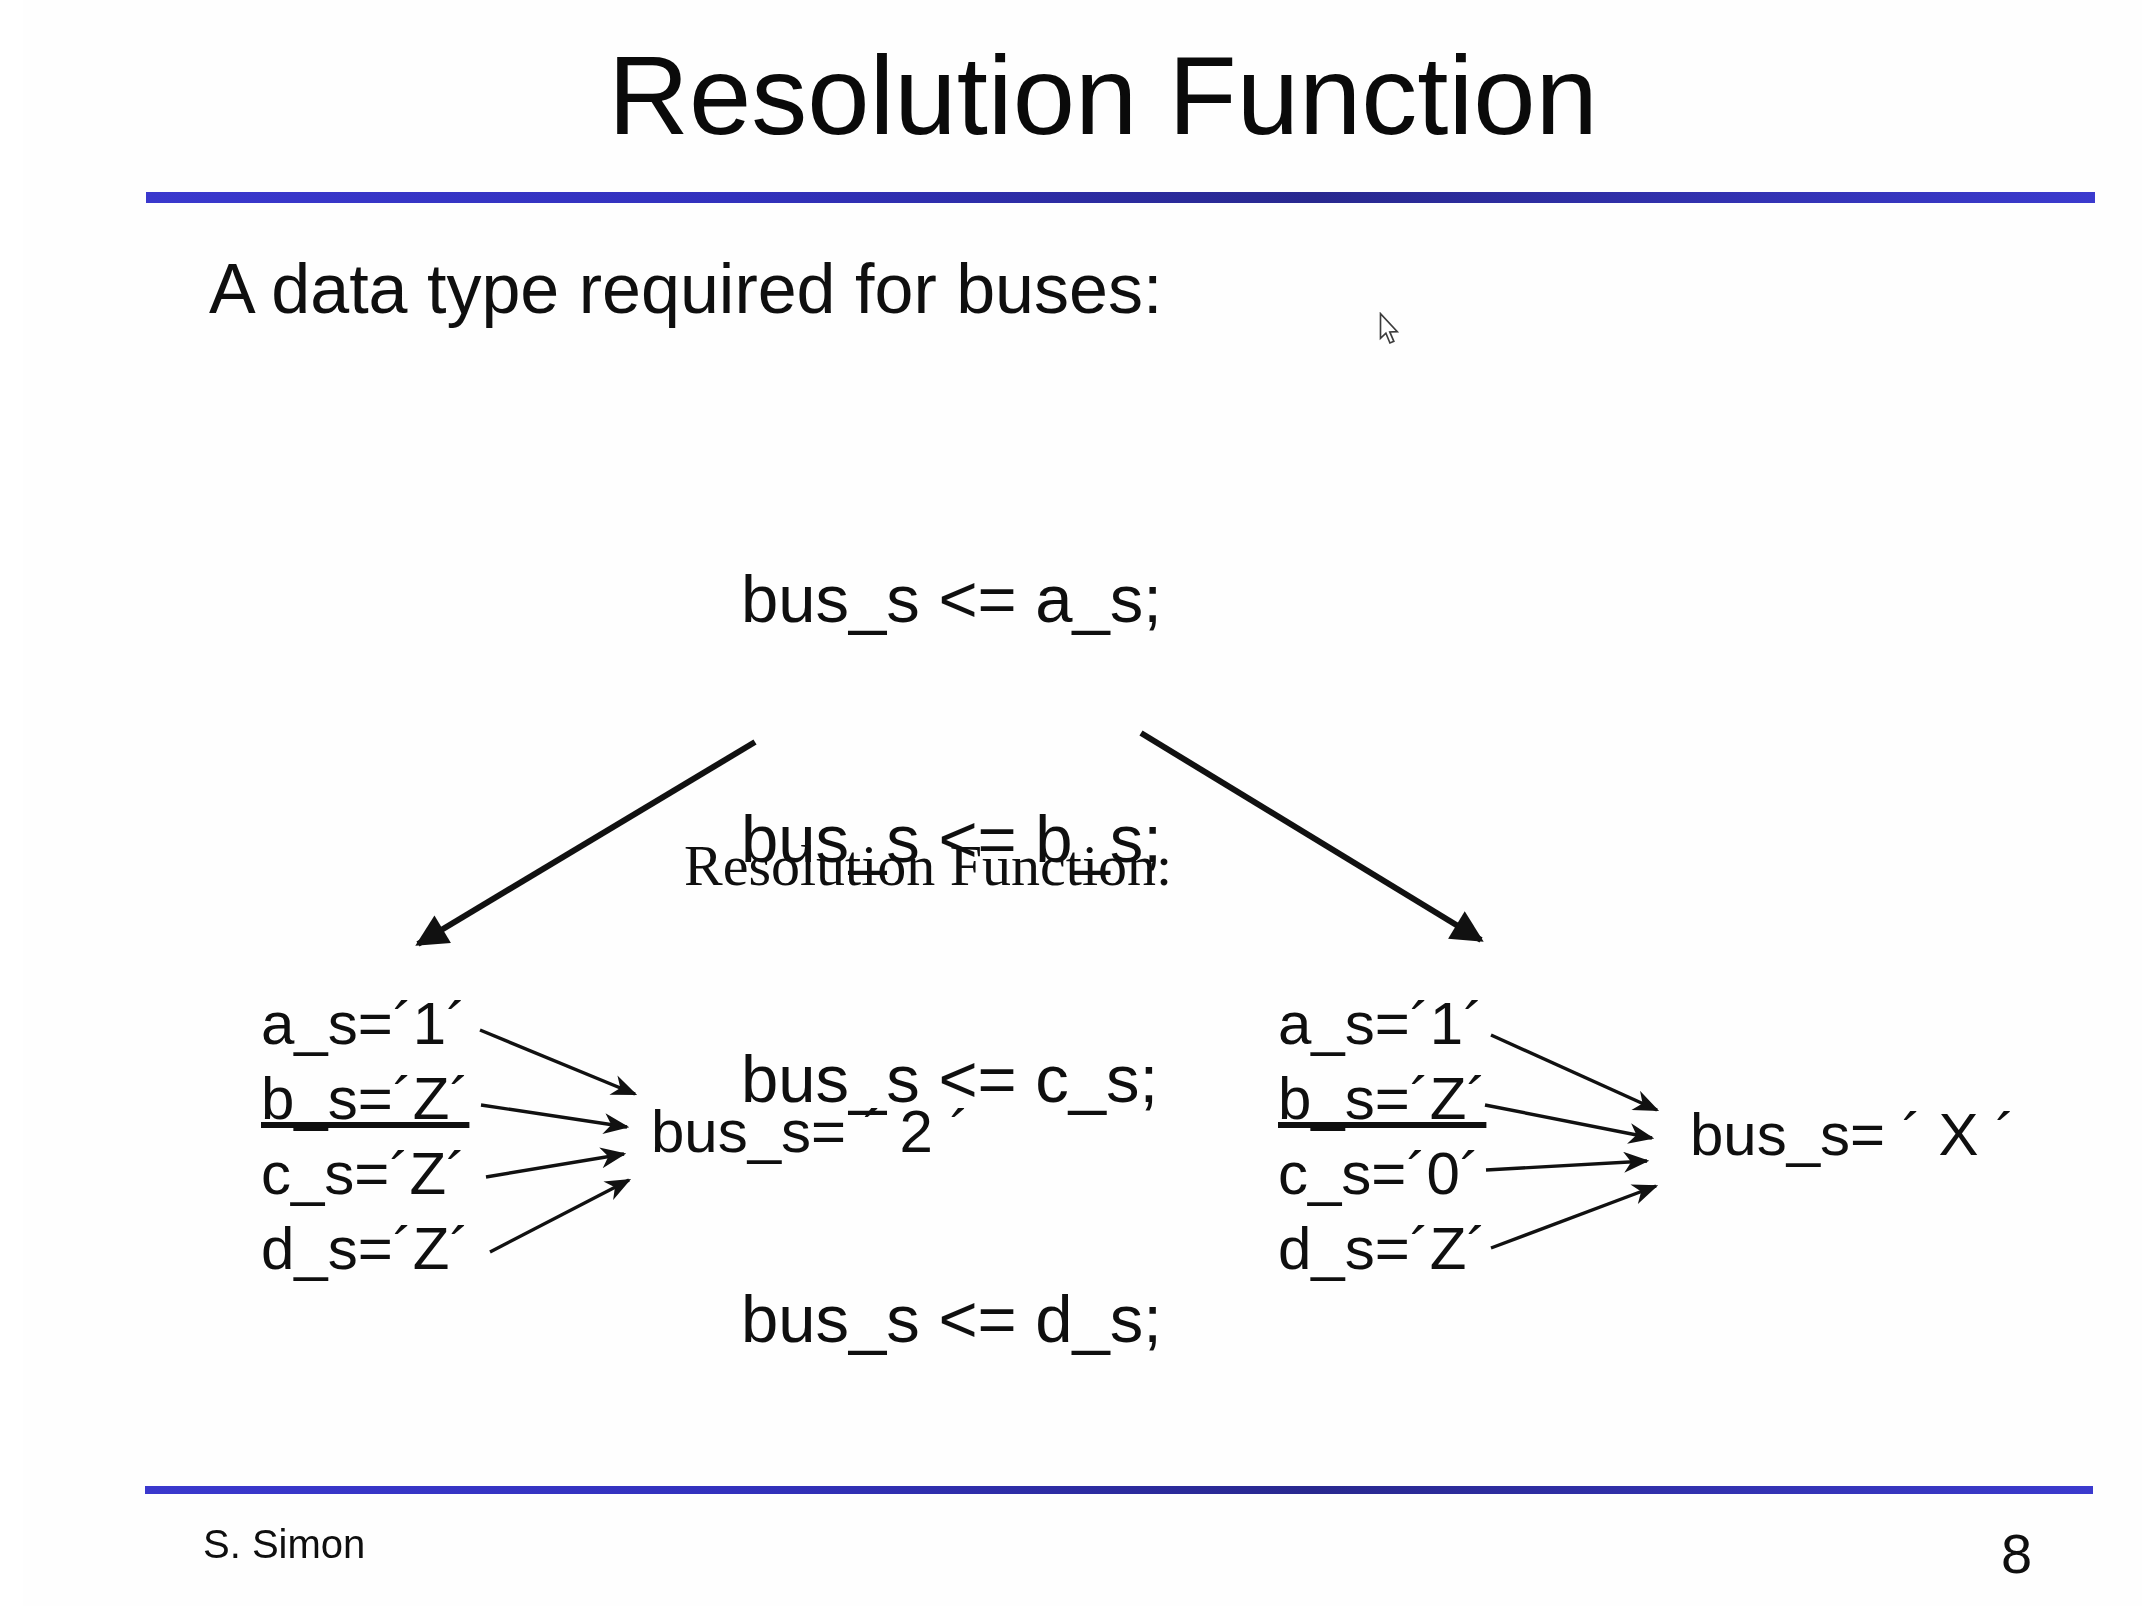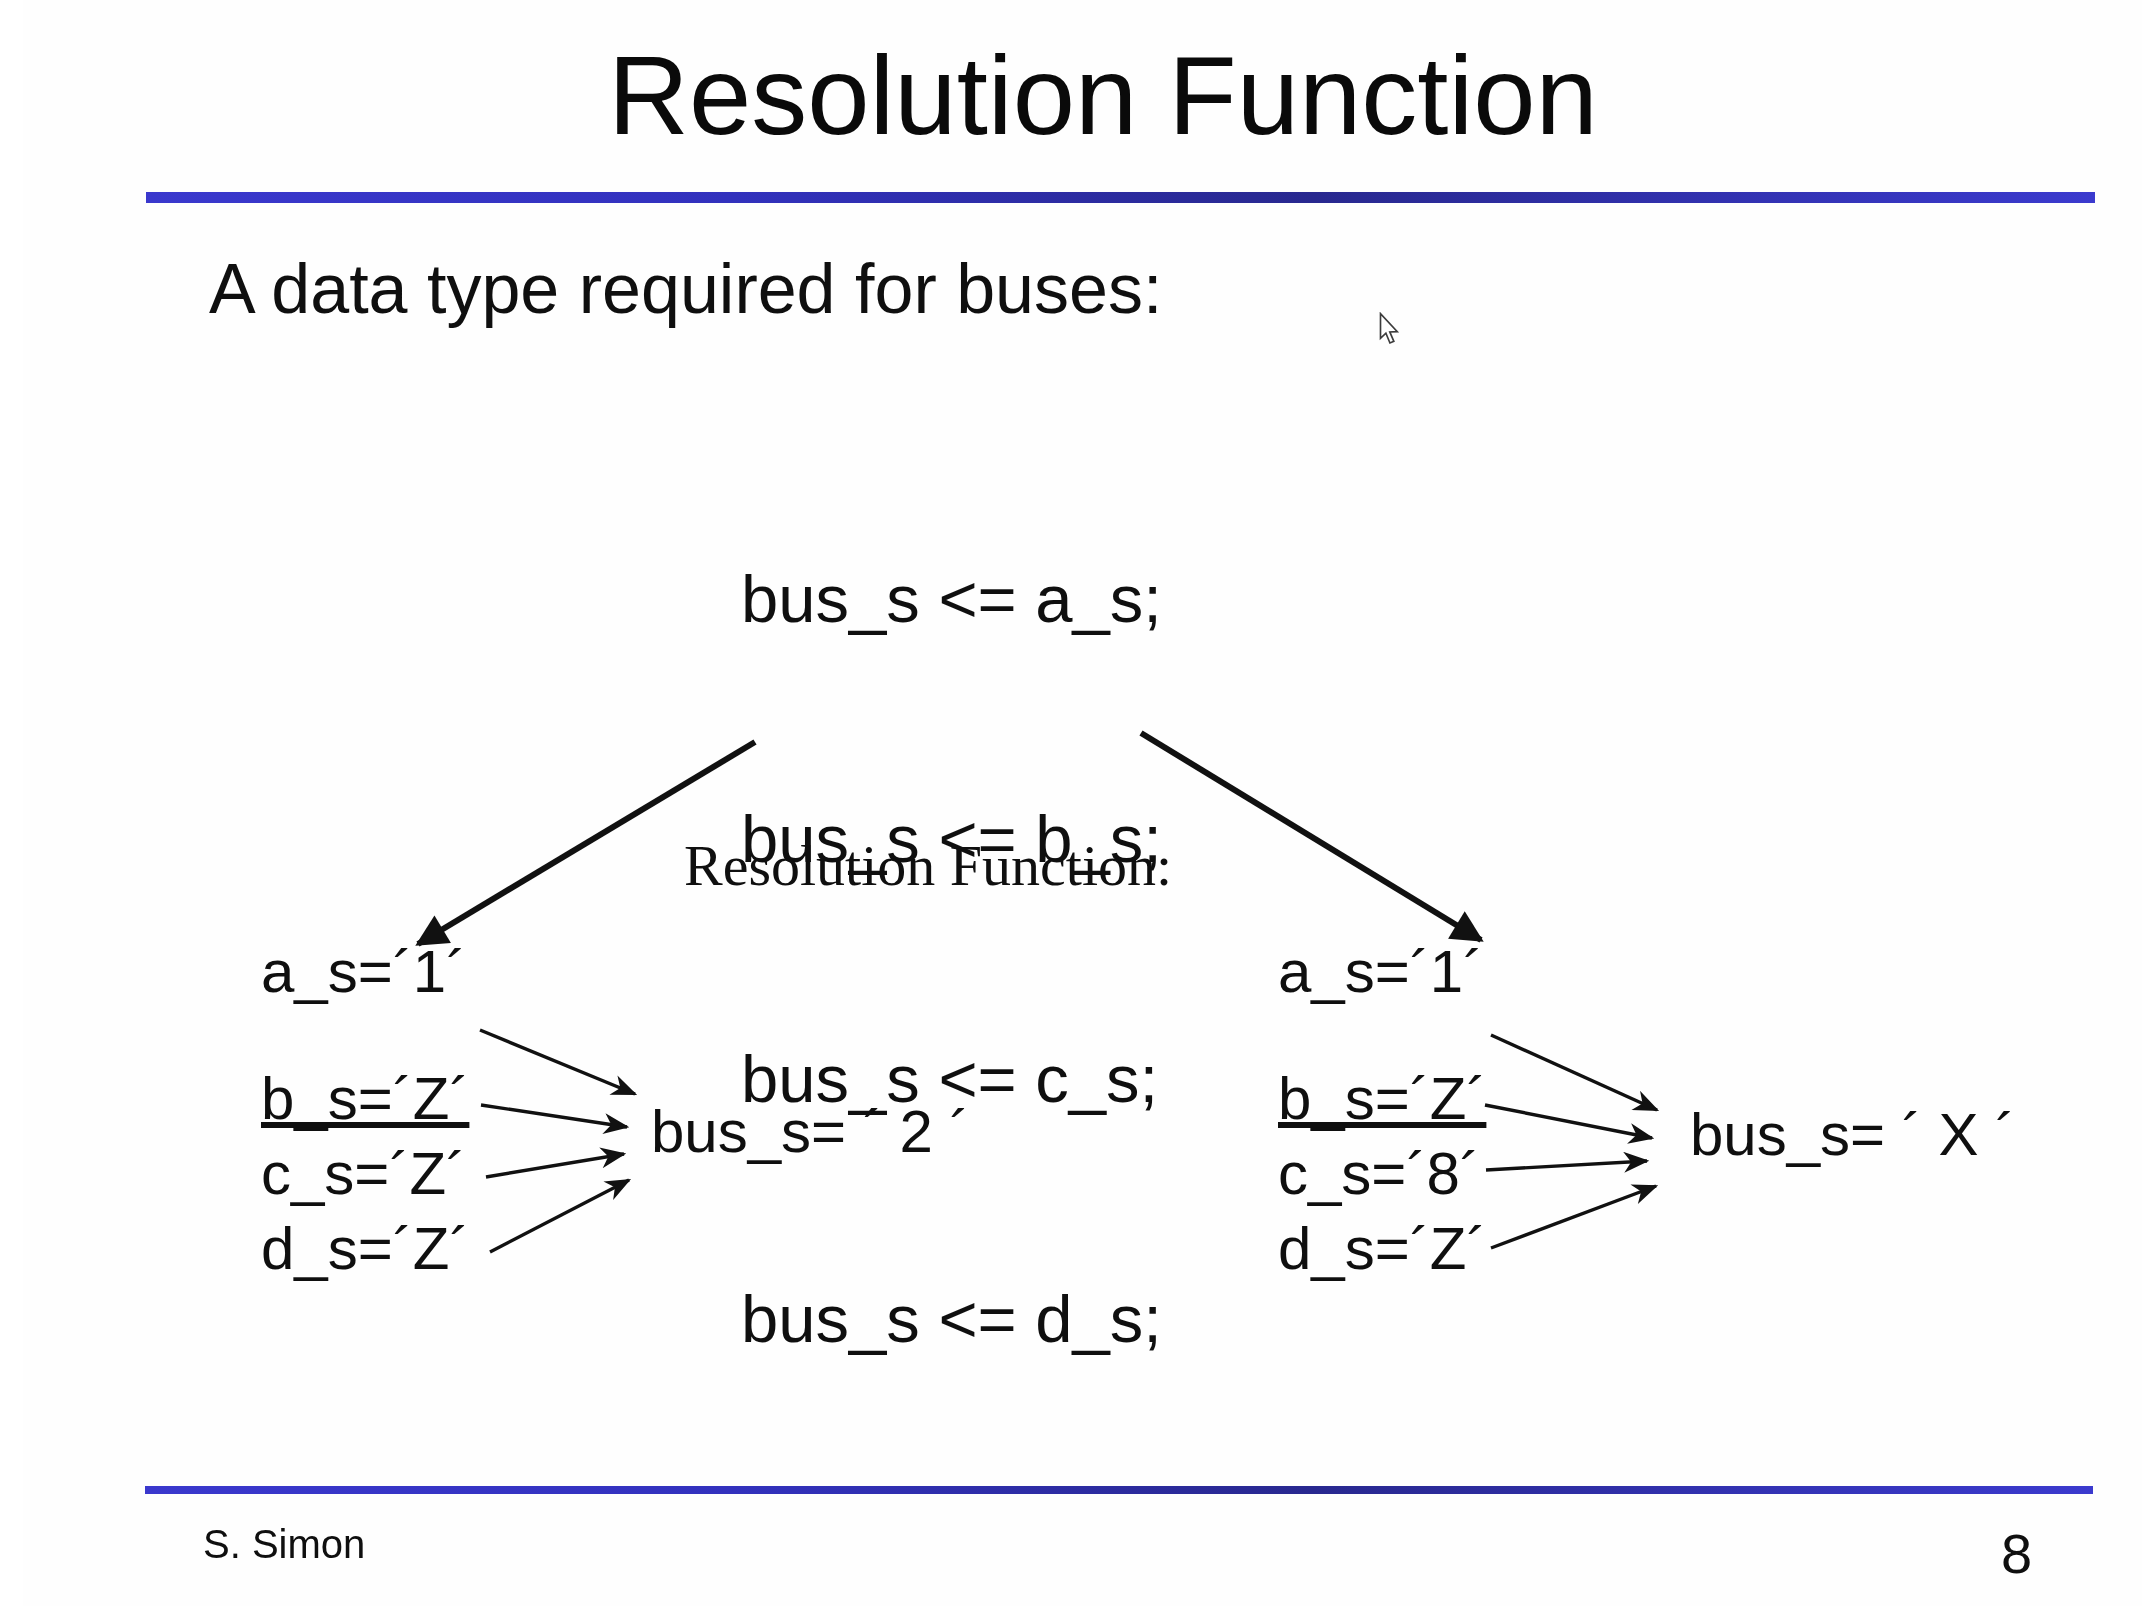--- a/index.html
+++ b/index.html
@@ -34,21 +34,21 @@
     left: 718px; top: 399px;
     font-size: 67px;
     line-height: 80px;
   }
 
   .res-label { left: 661px; top: 837px; font-size: 58px; font-family: Liberation Serif, serif; }
 
   .case-row { font-size: 60px; }
   .row-l { left: 238px; }
   .row-r { left: 1255px; }
-  .r1 { top: 942px; }
+  .r1 { top: 994px; }
   .r2 { top: 1069px; text-decoration: underline; }
   .r3 { top: 1144px; }
   .r4 { top: 1219px; }
 
   .bus-result { font-size: 60px; }
   .bus-l { left: 628px; top: 1102px; }
   .bus-r { left: 1667px; top: 1105px; }
 
   .footer-author { left: 180px; top: 1524px; font-size: 40px; }
   .page-number  { left: 1978px; top: 1526px; font-size: 56px; }
@@ -104,21 +104,21 @@
   <div class="abs res-label">Resolution Function:</div>
 
   <div class="abs case-row row-l r1">a_s=´1´</div>
   <div class="abs case-row row-l r2">b_s=´Z´</div>
   <div class="abs case-row row-l r3">c_s=´Z´</div>
   <div class="abs case-row row-l r4">d_s=´Z´</div>
   <div class="abs bus-result bus-l">bus_s= ´ 2 ´</div>
 
   <div class="abs case-row row-r r1">a_s=´1´</div>
   <div class="abs case-row row-r r2">b_s=´Z´</div>
-  <div class="abs case-row row-r r3">c_s=´8´</div>
+  <div class="abs case-row row-r r3">c_s=´0´</div>
   <div class="abs case-row row-r r4">d_s=´Z´</div>
   <div class="abs bus-result bus-r">bus_s= ´ X ´</div>
 
   <div class="rule rule-bottom"></div>
   <div class="abs footer-author">S. Simon</div>
   <div class="abs page-number">8</div>
 
   <svg class="abs" style="left:1356px; top:312px; width:24px; height:34px;" viewBox="0 0 16 22.5">
     <path d="M1,1 L1,17.5 L4.6,14.1 L7.3,20.6 L9.9,19.5 L7.2,13.2 L12.2,13.0 Z" fill="#ffffff" stroke="#3c3c3c" stroke-width="1.1" stroke-linejoin="miter"></path>
   </svg>

